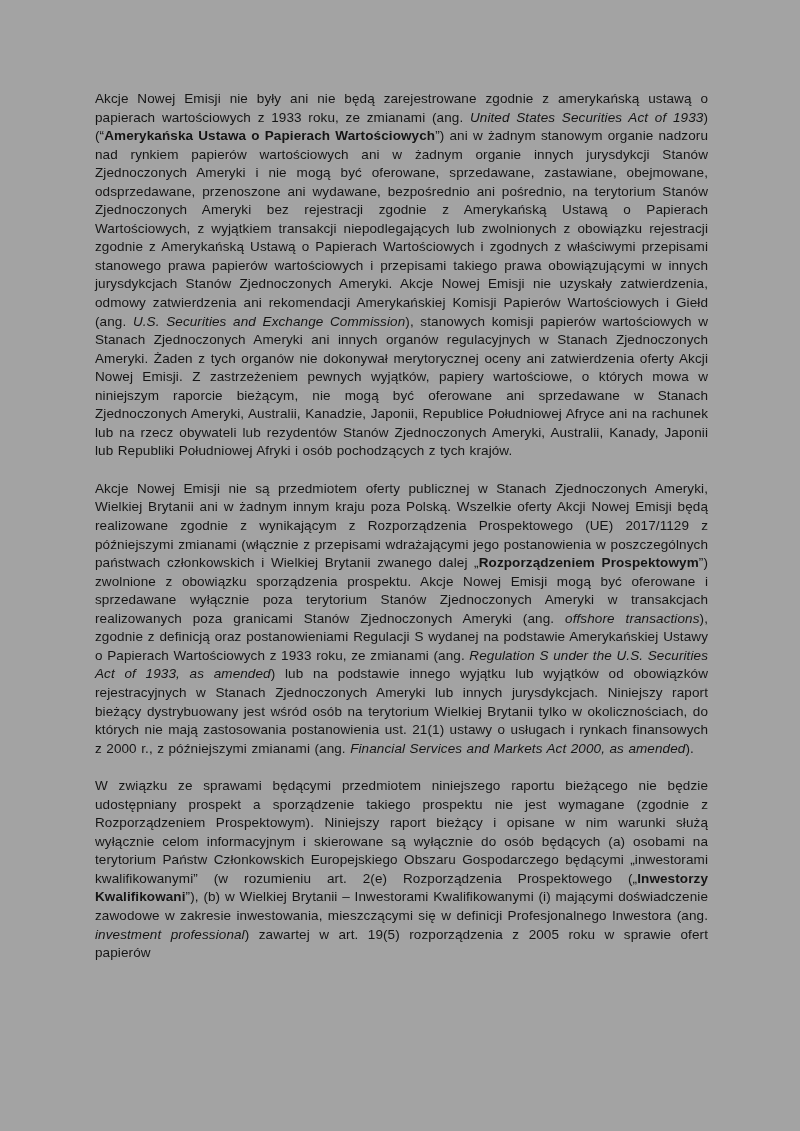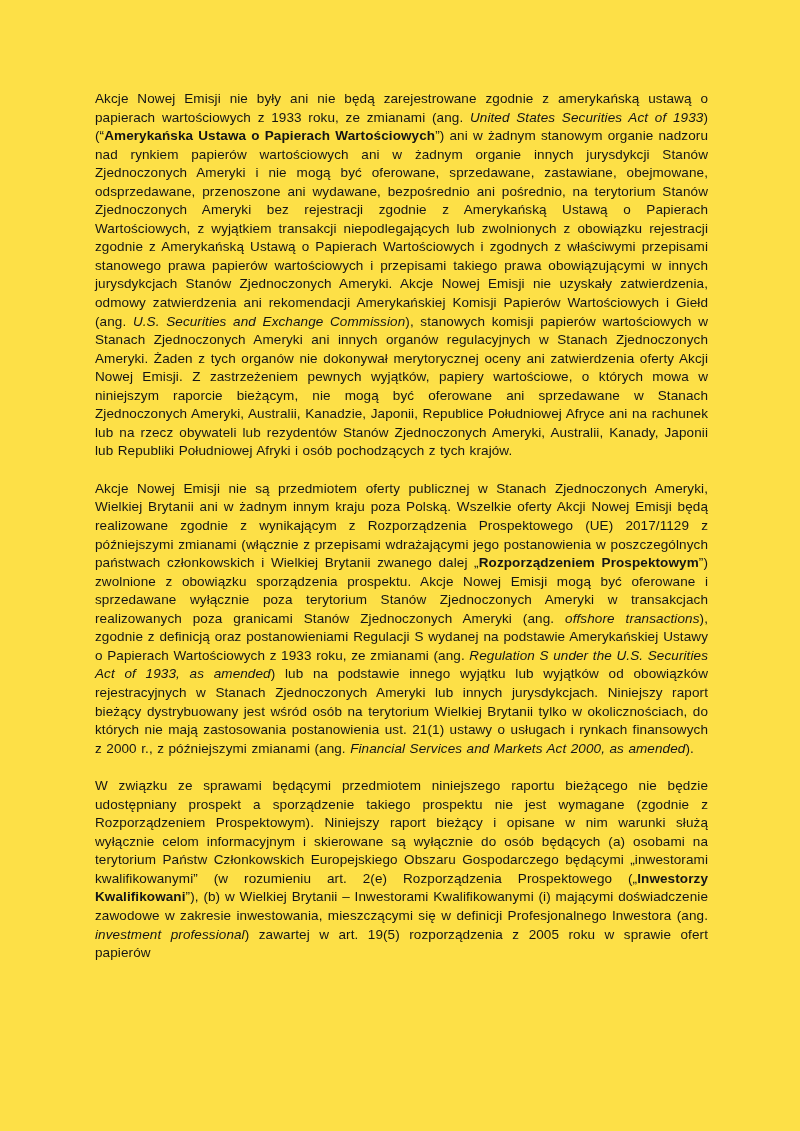--- a/index.html
+++ b/index.html
@@ -8,21 +8,21 @@
     width: 800px;
     height: 1131px;
     font-family: "Liberation Sans", "DejaVu Sans", sans-serif;
     color: #141414;
     overflow: hidden;
   }
   .page {
     width: 800px;
     height: 1131px;
     padding: 90px 92px 0 95px;
-    background: #fde047;
+    background: #a3a3a3;
     overflow: hidden;
   }
   .para {
     font-size: 13.5px;
     line-height: 18.55px;
     text-align: justify;
     letter-spacing: 0.1px;
     word-spacing: 0.6px;
     margin-bottom: 19px;
   }

